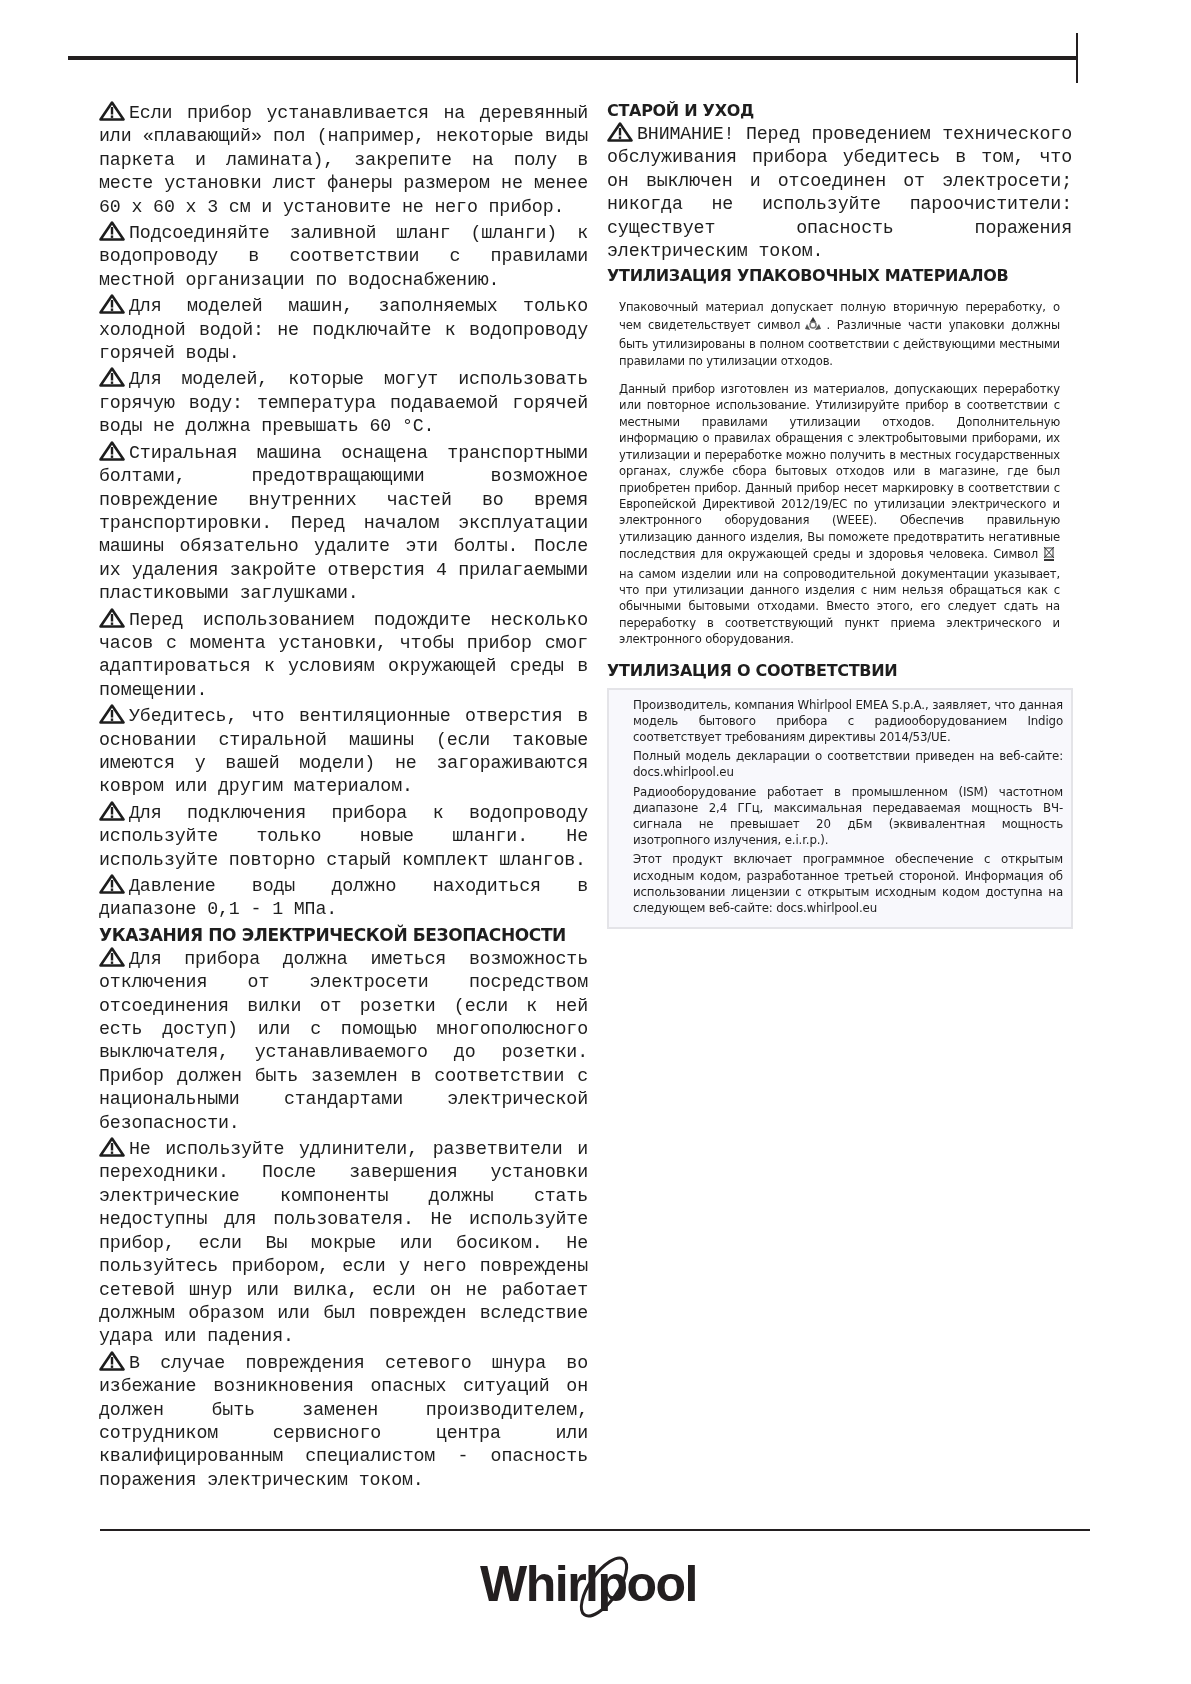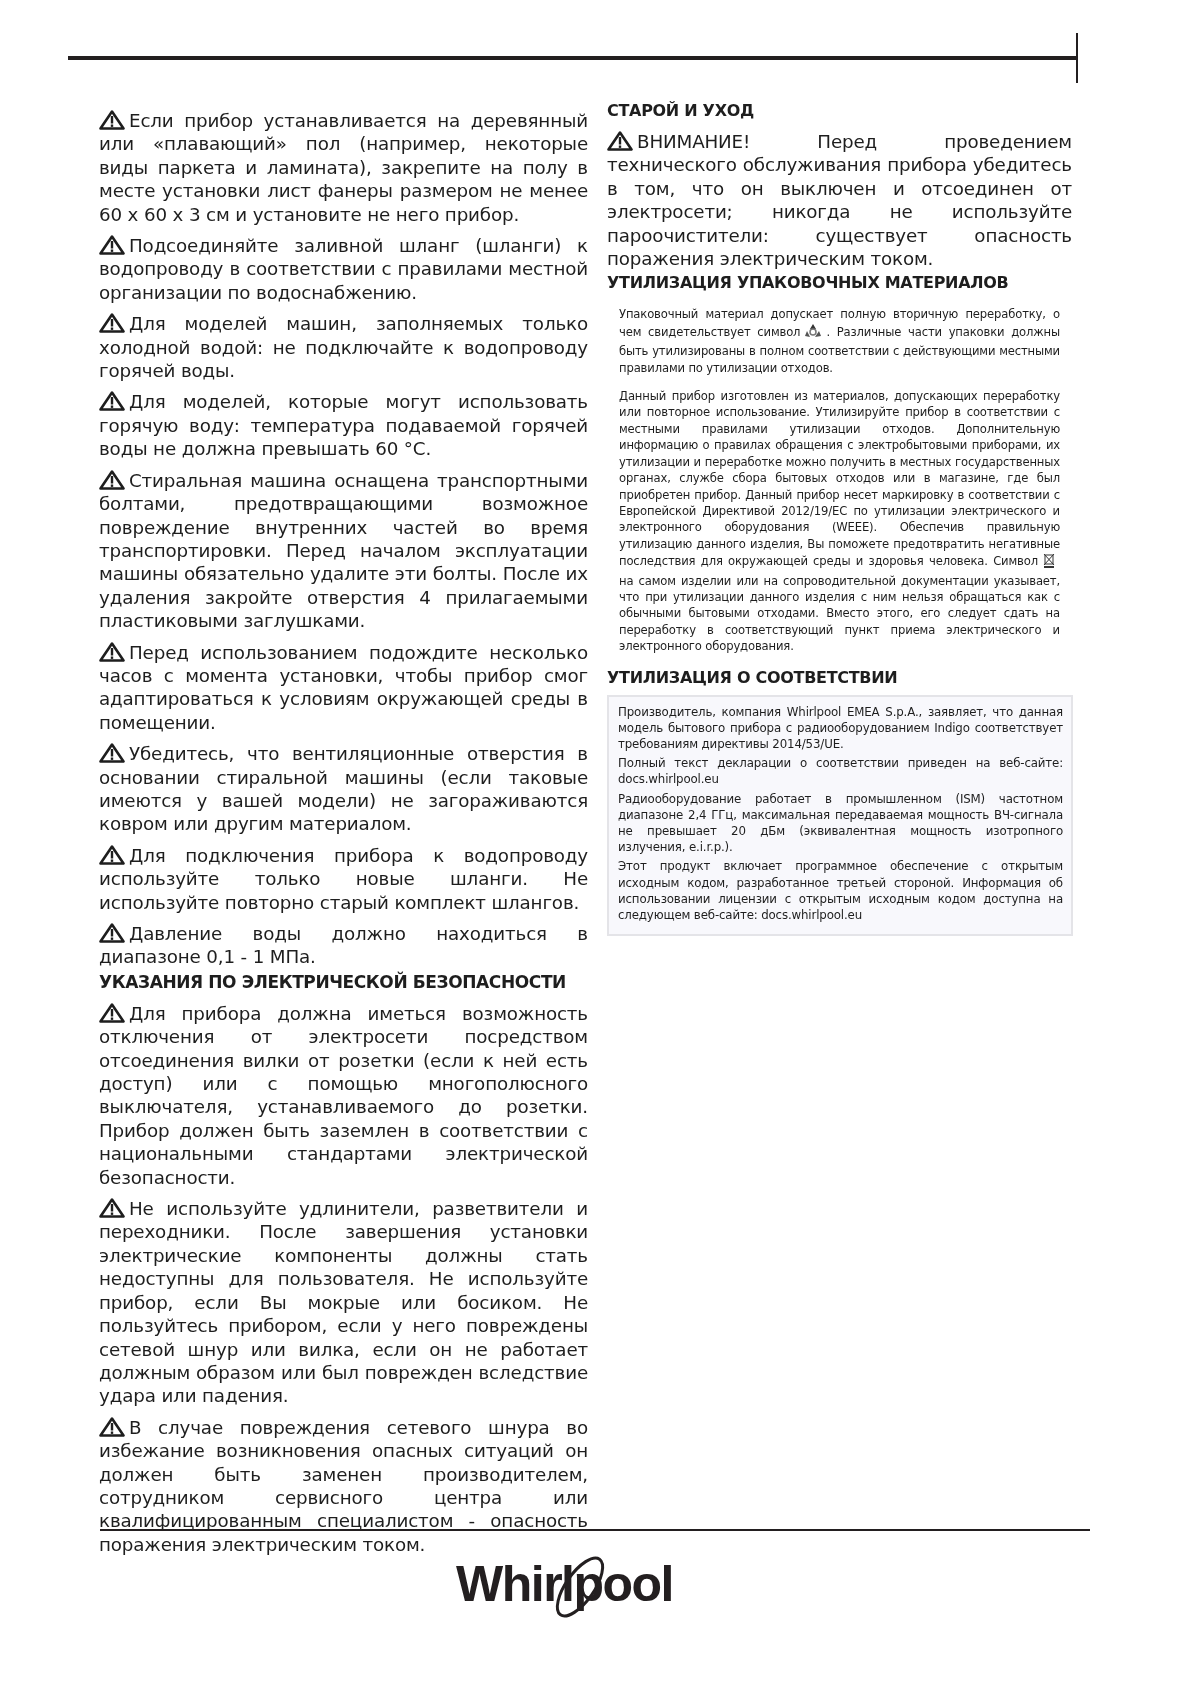--- a/index.html
+++ b/index.html
@@ -48,22 +48,23 @@
     .col-right {
       position: absolute;
       left: 607px;
       top: 100px;
       width: 465px;
     }
     .para-lg {
       font-size: 18.3px;
       line-height: 23.4px;
       text-align: justify;
-      margin: 8px 0 2px 0;
+      margin: 0 0 2px 0;
       letter-spacing: -0.15px;
+      font-family: Liberation Mono, monospace;
     }
     .heading-lg {
       font-weight: bold;
       font-size: 17px;
       line-height: 23px;
       margin: 0;
       letter-spacing: -0.4px;
       white-space: nowrap;
     }
     .heading-right {
@@ -98,26 +99,26 @@
       margin-left: 0;
       width: 445px;
       padding: 7px 8px 8px 9px;
       background: #f8f8fc;
       border: 2px solid #e4e4e8;
     }
     .decl-box p {
       font-size: 11.8px;
       line-height: 16.2px;
       text-align: justify;
-      margin: 0 0 3px 0;
+      margin: 0 0 3px 15px;
       letter-spacing: -0.15px;
     }
     .logo {
       position: absolute;
-      left: 456px;
+      left: 480px;
       top: 1545px;
       width: 230px;
       height: 90px;
     }
     .logo-text {
       position: absolute;
       left: 0;
       top: 14px;
       font-family: "Liberation Sans", sans-serif;
       font-weight: bold;
@@ -262,21 +263,21 @@
             <line x1="12" y1="2" x2="2" y2="13" stroke="#333" stroke-width="1"></line>
             <rect x="2" y="14" width="10" height="2" fill="#333"></rect>
           </svg></span><span>на самом изделии или на сопроводительной документации указывает, что при утилизации данного изделия с ним нельзя обращаться как с обычными бытовыми отходами. Вместо этого, его следует сдать на переработку в соответствующий пункт приема электрического и электронного оборудования.</span>
     </p>
   </section>
 
   <section style="margin-top:4px;">
     <h2 class="heading-right">УТИЛИЗАЦИЯ О СООТВЕТСТВИИ</h2>
     <div class="decl-box">
       <p>Производитель, компания Whirlpool EMEA S.p.A., заявляет, что данная модель бытового прибора с радиооборудованием Indigo соответствует требованиям директивы 2014/53/UE.</p>
-      <p>Полный текст декларации о соответствии приведен на веб-сайте: docs.whirlpool.eu</p>
+      <p>Полный модель декларации о соответствии приведен на веб-сайте: docs.whirlpool.eu</p>
       <p>Радиооборудование работает в промышленном (ISM) частотном диапазоне 2,4 ГГц, максимальная передаваемая мощность ВЧ-сигнала не превышает 20 дБм (эквивалентная мощность изотропного излучения, e.i.r.p.).</p>
       <p>Этот продукт включает программное обеспечение с открытым исходным кодом, разработанное третьей стороной. Информация об использовании лицензии с открытым исходным кодом доступна на следующем веб-сайте: docs.whirlpool.eu</p>
     </div>
   </section>
 </div>
 
 <div class="bottom-rule"></div>
 
 <div class="logo">
   <span class="logo-text">Whirlpool</span>

